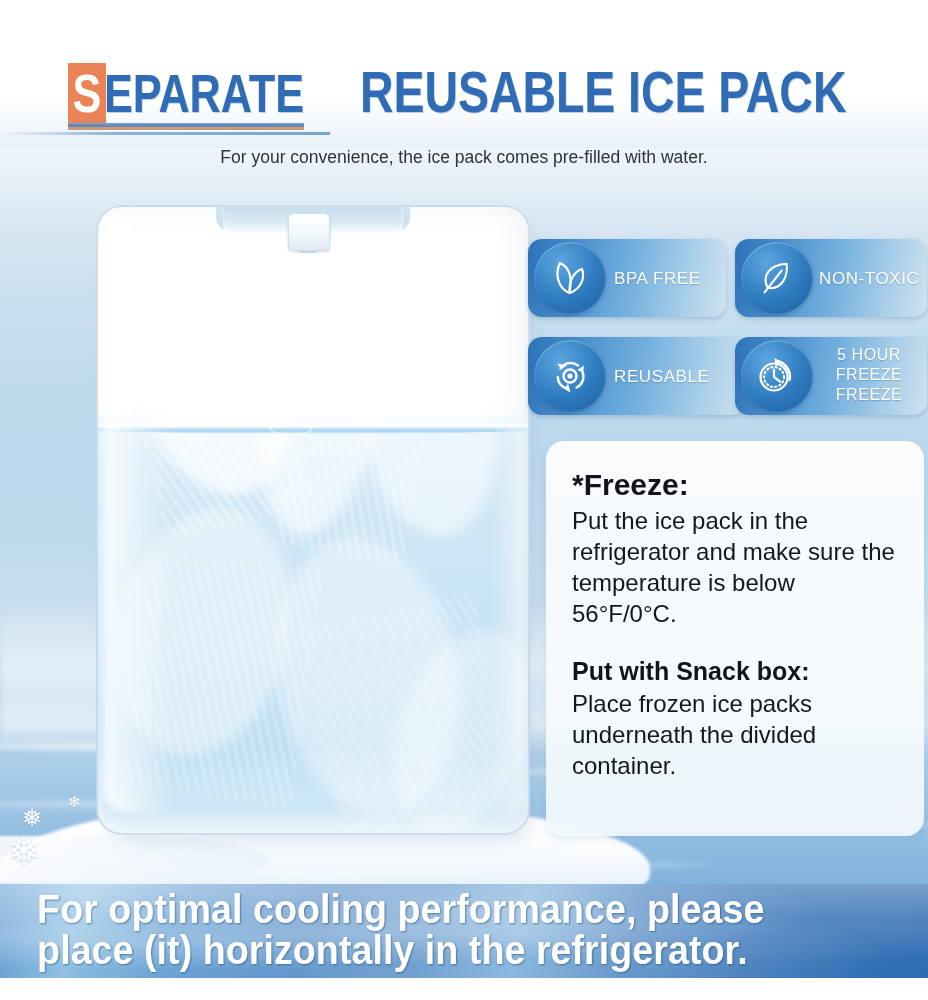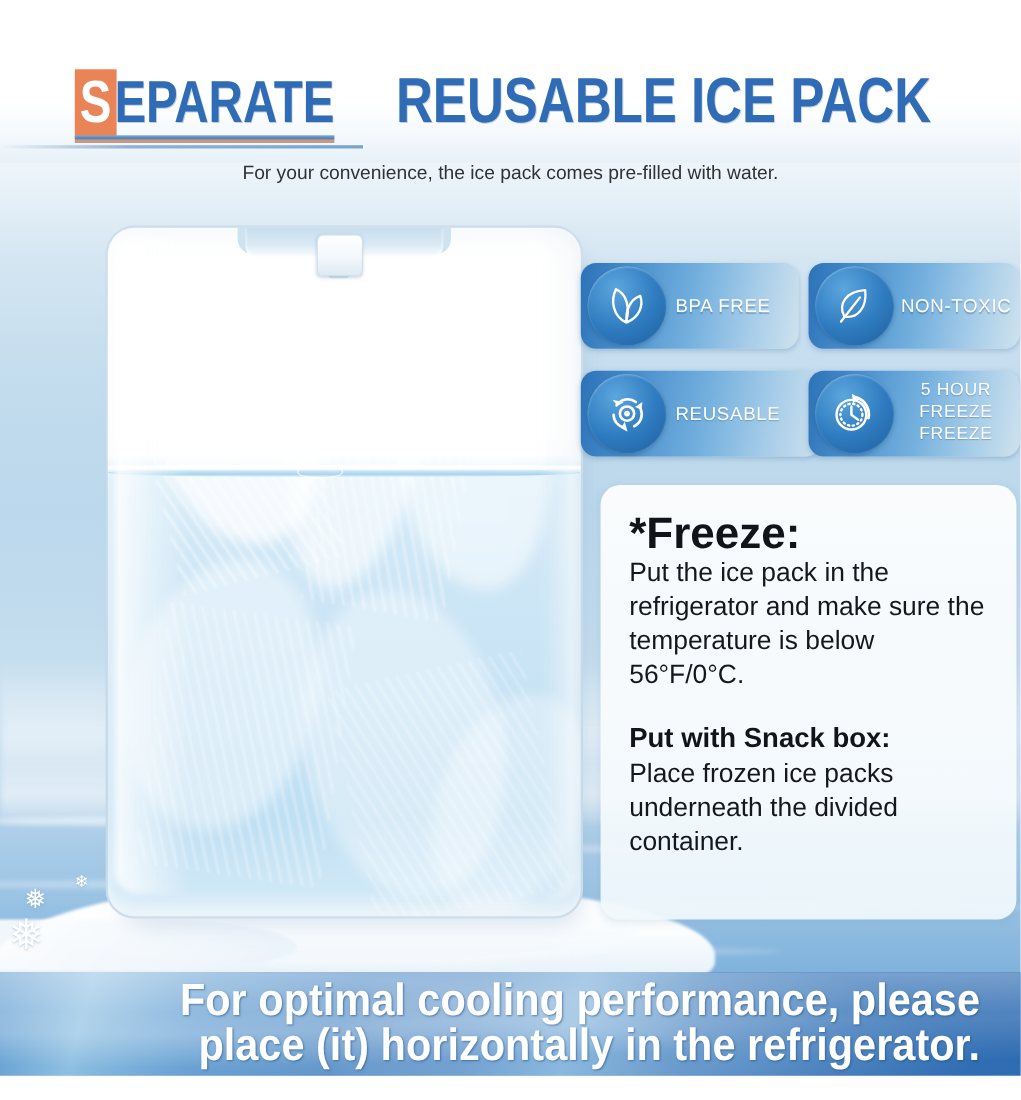--- a/index.html
+++ b/index.html
@@ -247,21 +247,21 @@
   
   .info-card{
     position:absolute;left:546px;top:441px;width:378px;height:395px;
     border-radius:18px;
     background:linear-gradient(to bottom, rgba(252,253,254,.96) 0%, rgba(247,251,253,.94) 55%, rgba(240,248,252,.93) 100%);
     box-shadow:0 2px 8px rgba(130,165,195,.25);
     padding:26px 24px 0 26px;
     box-sizing:border-box;
   }
   .info-h{
-    color:#111418;font-weight:bold;font-size:40px;line-height:36px;
+    color:#111418;font-weight:bold;font-size:30px;line-height:36px;
     font-family:"Liberation Sans", sans-serif;margin:0 0 2px 0;
   }
   .info-h2{
     color:#111418;font-weight:bold;font-size:25px;line-height:32px;
     font-family:"Liberation Sans", sans-serif;margin:26px 0 1px 0;
   }
   .info-p{
     color:#14181c;font-size:24px;line-height:31px;
     font-family:"Liberation Sans", sans-serif;margin:0;
   }
@@ -283,21 +283,21 @@
   }
   .banner-sheen{
     position:absolute;left:0;top:0;width:928px;height:94px;
     background:
       linear-gradient(to bottom, rgba(255,255,255,.22) 0%, rgba(255,255,255,0) 38%),
       radial-gradient(ellipse at 14% 30%, rgba(255,255,255,.30) 0 30%, rgba(255,255,255,0) 62%),
       radial-gradient(ellipse at 52% 80%, rgba(255,255,255,.22) 0 26%, rgba(255,255,255,0) 60%),
       radial-gradient(ellipse at 86% 20%, rgba(255,255,255,.16) 0 24%, rgba(255,255,255,0) 58%);
   }
   .banner-txt{
-    position:absolute;left:0;top:5px;width:928px;text-align:right;
+    position:absolute;left:0;top:5px;width:928px;text-align:left;
     color:#ffffff;
     font-family:"Liberation Sans", sans-serif;
     font-weight:bold;font-size:41px;line-height:41px;
     text-shadow:1px 1px 2px rgba(25,70,120,.55);
   }
   .banner-txt div{transform:scaleX(.92);white-space:nowrap;}
   .banner-bottom-white{
     position:absolute;left:0;top:978px;width:928px;height:22px;background:#ffffff;
   }
 </style>

